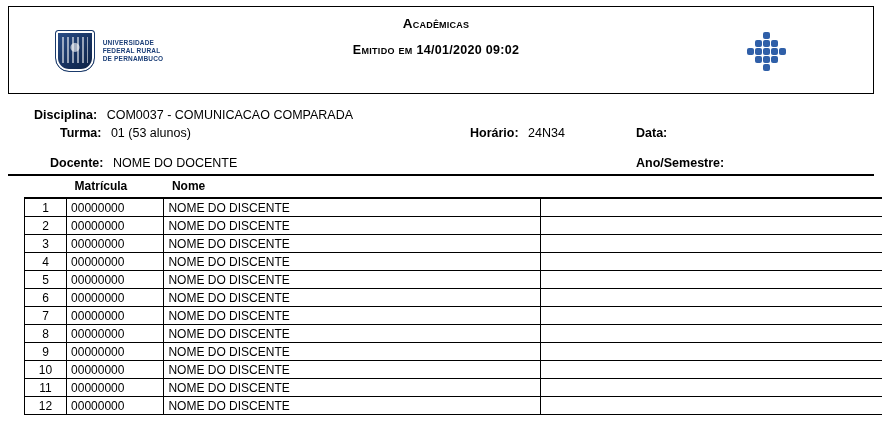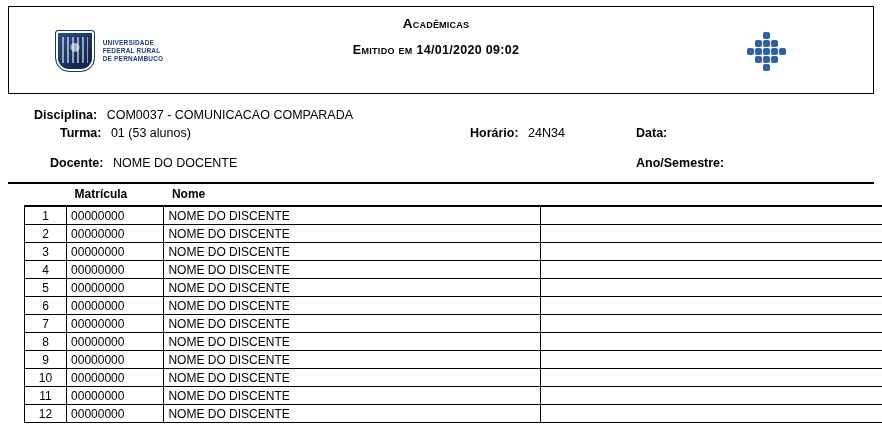--- a/index.html
+++ b/index.html
@@ -132,21 +132,21 @@
   .row-disc { position: absolute; left: 26px; top: 0; }
   .row-turma { position: absolute; left: 52px; top: 18px; }
   .row-doc  { position: absolute; left: 42px; top: 48px; }
   .row-hor  { position: absolute; left: 462px; top: 18px; }
   .row-ano  { position: absolute; left: 628px; top: 0; margin-top: 48px; }
   .row-data { position: absolute; left: 628px; top: 18px; }
   .val { margin-left: 6px; font-weight: normal; }
 
   
   .tbl-wrap {
-    margin: 18px 8px 0 8px;
+    margin: 10px 8px 0 8px;
     border-top: 2px solid #000;
     padding-left: 16px;
   }
   table.lista {
     border-collapse: collapse;
     width: 866px;
     font-size: 12px;
   }
   table.lista th {
     text-align: left;

